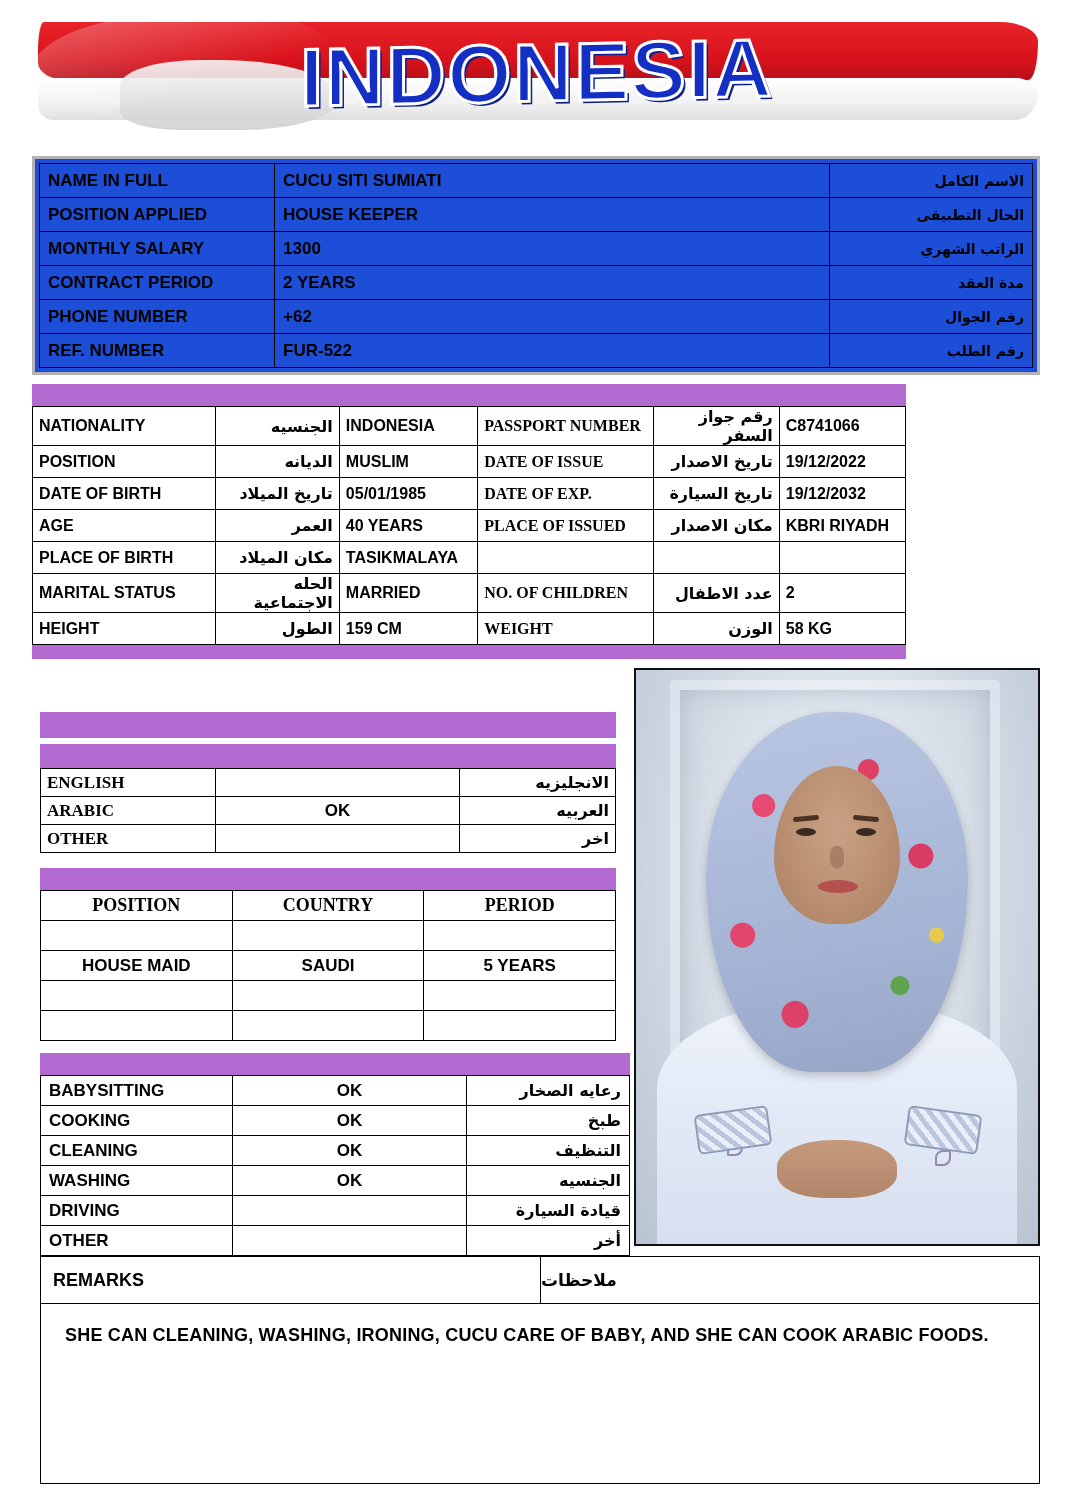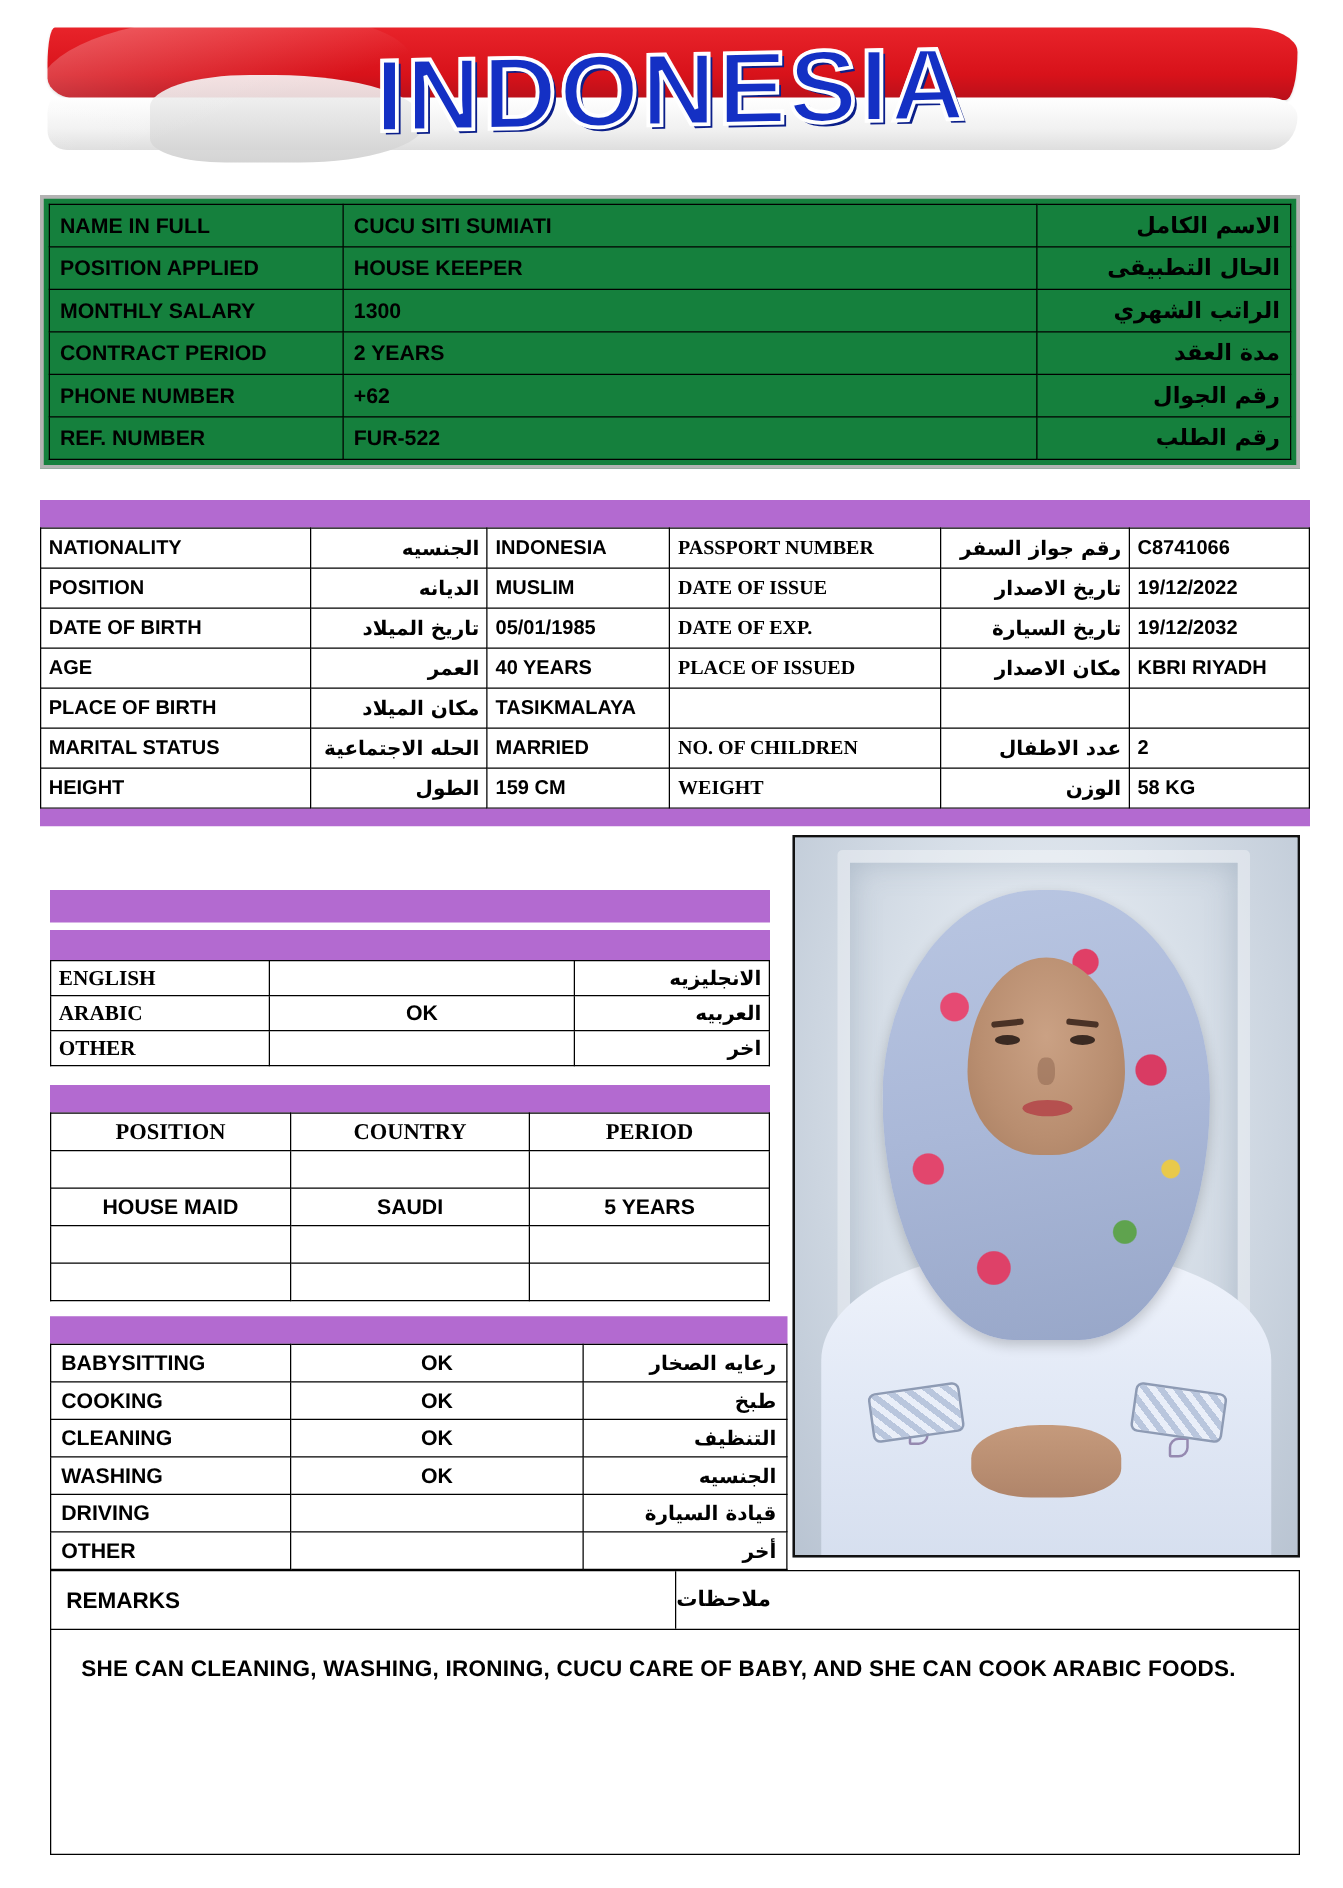--- a/index.html
+++ b/index.html
@@ -75,49 +75,49 @@
     transform: skewY(-1.2deg);
   }
 
   
   .top-block {
     position: absolute;
     left: 32px; top: 156px;
     width: 1008px;
     border: 3px solid #b3b3b3;
     padding: 4px;
-    background: #15803d;
+    background: #1d4ed8;
   }
   table.grid {
     border-collapse: collapse;
     width: 100%;
   }
   .top-block table td {
     border: 1px solid #000;
     height: 34px;
     padding: 0 8px;
     font-size: 17px;
     font-weight: 700;
     vertical-align: middle;
   }
   .top-block td.lbl { width: 232px; }
   .top-block td.val { width: 548px; }
   .top-block td.ar {
     width: 200px;
     text-align: right;
     direction: rtl;
-    font-size: 18px;
+    font-size: 14px;
     font-family: "DejaVu Sans", sans-serif;
   }
 
   
   .personal {
     position: absolute;
-    left: 32px; top: 400px;
-    width: 1016px;
+    left: 32px; top: 384px;
+    width: 874px;
   }
   .personal .pbar-top { height: 22px; background: #b36ad0; }
   .personal .pbar-bot { height: 14px; background: #b36ad0; }
   table.personal-tbl { border-collapse: collapse; width: 100%; }
   table.personal-tbl td {
     border: 1px solid #000;
     height: 32px;
     padding: 0 6px;
     font-size: 16px;
     font-weight: 700;

